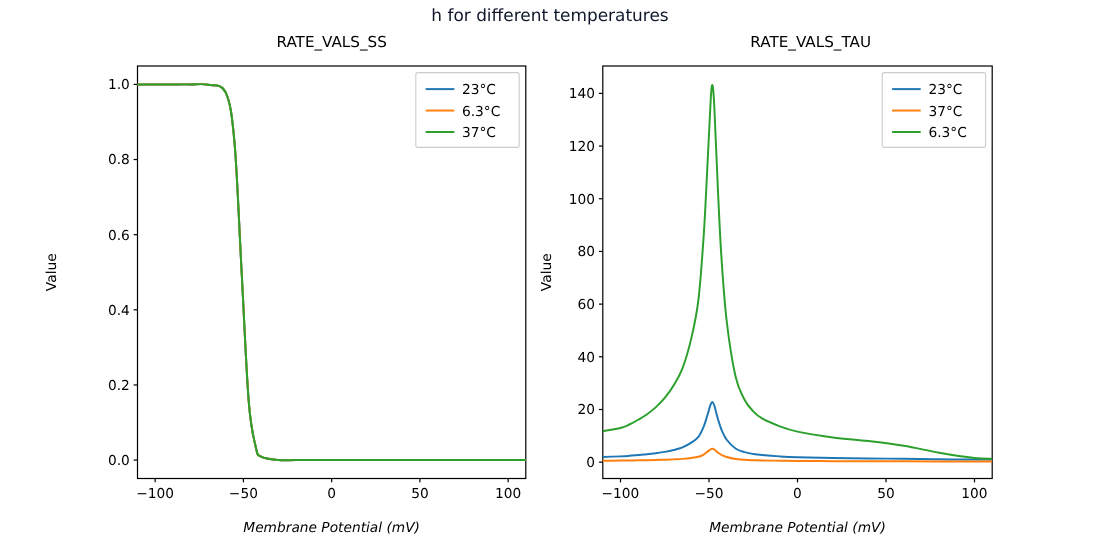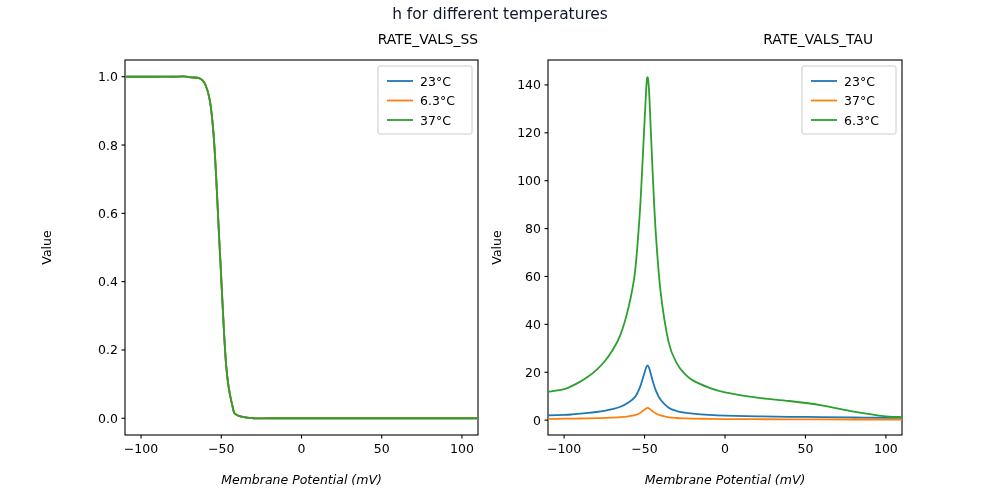--- a/index.html
+++ b/index.html
@@ -24,26 +24,26 @@
     position: absolute;
     top: 5px;
     left: 0;
     width: 1000px;
     text-align: center;
     font-size: 15.4px;
     color: #0f172a;
   }
   .axes-title {
     position: absolute;
-    text-align: right;
+    text-align: center;
     font-size: 13.8px;
     color: #000000;
   }
   #title-left  { left: 125px; top: 31px; width: 353px; }
-  #title-right { left: 519px; top: 31px; width: 354px; }
+  #title-right { left: 560px; top: 31px; width: 354px; }
 
   .axis-label {
     position: absolute;
     font-size: 12.5px;
     color: #000000;
     text-align: center;
     font-style: italic;
   }
   #xlabel-left  { left: 125px; top: 472px; width: 353px; }
   #xlabel-right { left: 548px; top: 472px; width: 354px; }

